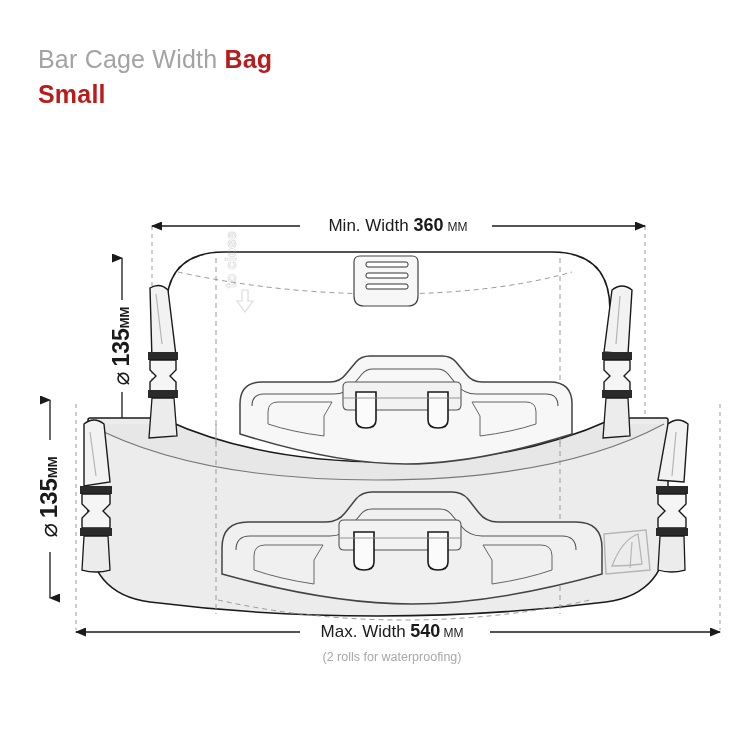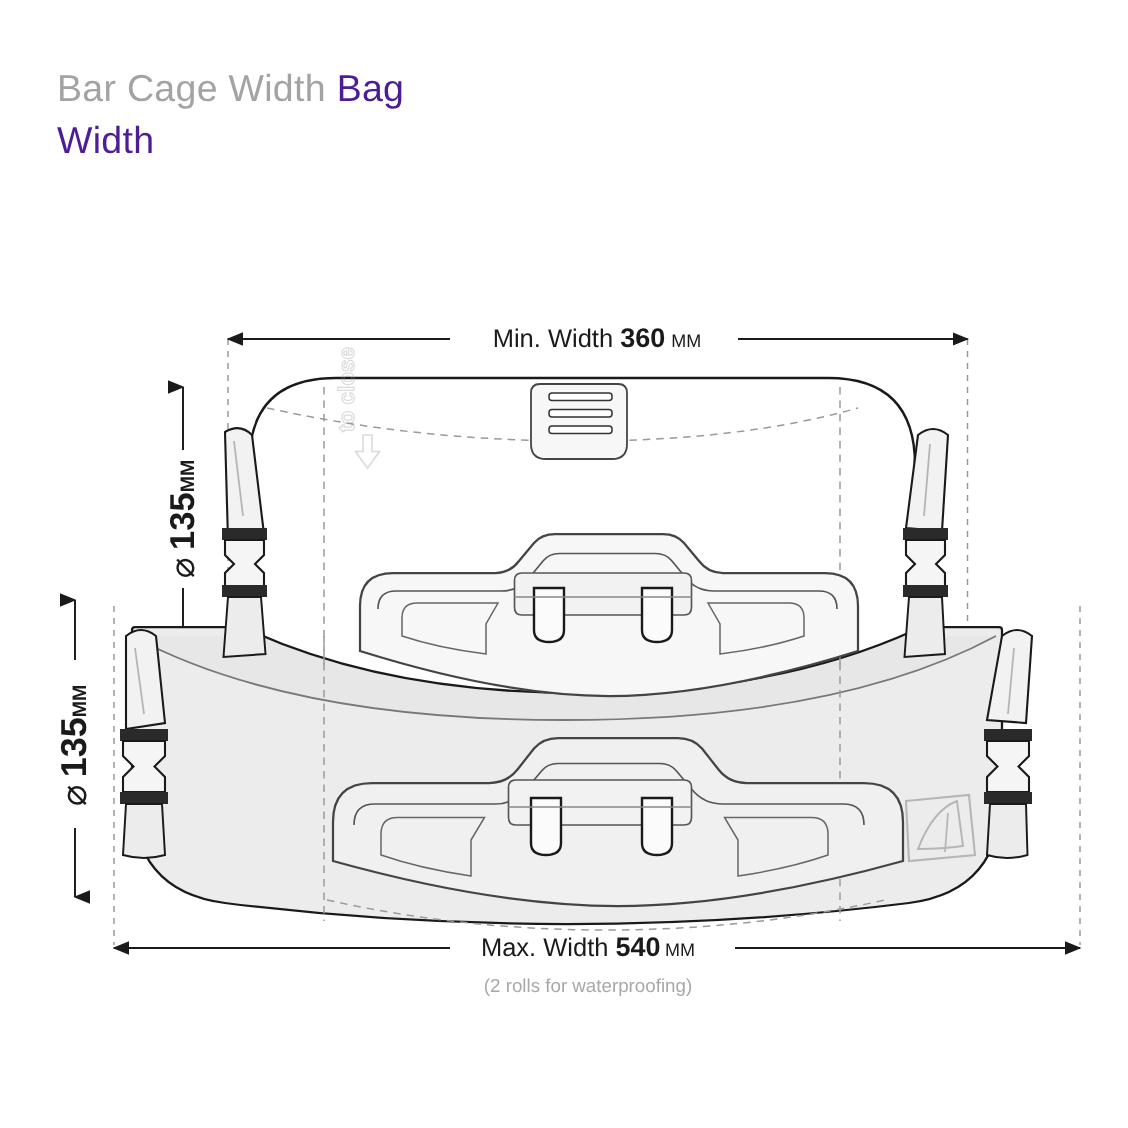--- a/index.html
+++ b/index.html
@@ -1,31 +1,31 @@
 <!DOCTYPE html>
 <html><head>
 <meta charset="utf-8">
 <style>
   html,body{margin:0;padding:0;background:#ffffff;}
   body{width:752px;height:752px;overflow:hidden;
        font-family:"Liberation Sans","DejaVu Sans",sans-serif;}
   #stage{position:relative;width:752px;height:752px;}
   .title{position:absolute;left:38px;top:42px;width:640px;
          font-size:25px;line-height:35px;letter-spacing:.2px;color:#a3a3a3;font-weight:400;}
-  .title b{color:#4c1d95;font-weight:400;}
+  .title b{color:#b91c1c;font-weight:700;}
   svg.draw{position:absolute;left:0;top:0;width:752px;height:752px;}
 </style>
 </head>
 <body>
 
 <div id="stage">
 
   <div class="title">
     <span>Bar Cage Width </span><b>Bag</b><br>
-    <b>Width</b>
+    <b>Small</b>
   </div>
 
   <svg class="draw" viewBox="0 0 752 752">
     <defs>
       <marker id="arrR" markerWidth="11" markerHeight="9" refX="10" refY="4.5" orient="auto" markerUnits="userSpaceOnUse">
         <path d="M0,0 L11,4.5 L0,9 Z" fill="#1a1a1a"></path>
       </marker>
       <marker id="arrL" markerWidth="11" markerHeight="9" refX="1" refY="4.5" orient="auto" markerUnits="userSpaceOnUse">
         <path d="M11,0 L0,4.5 L11,9 Z" fill="#1a1a1a"></path>
       </marker>

